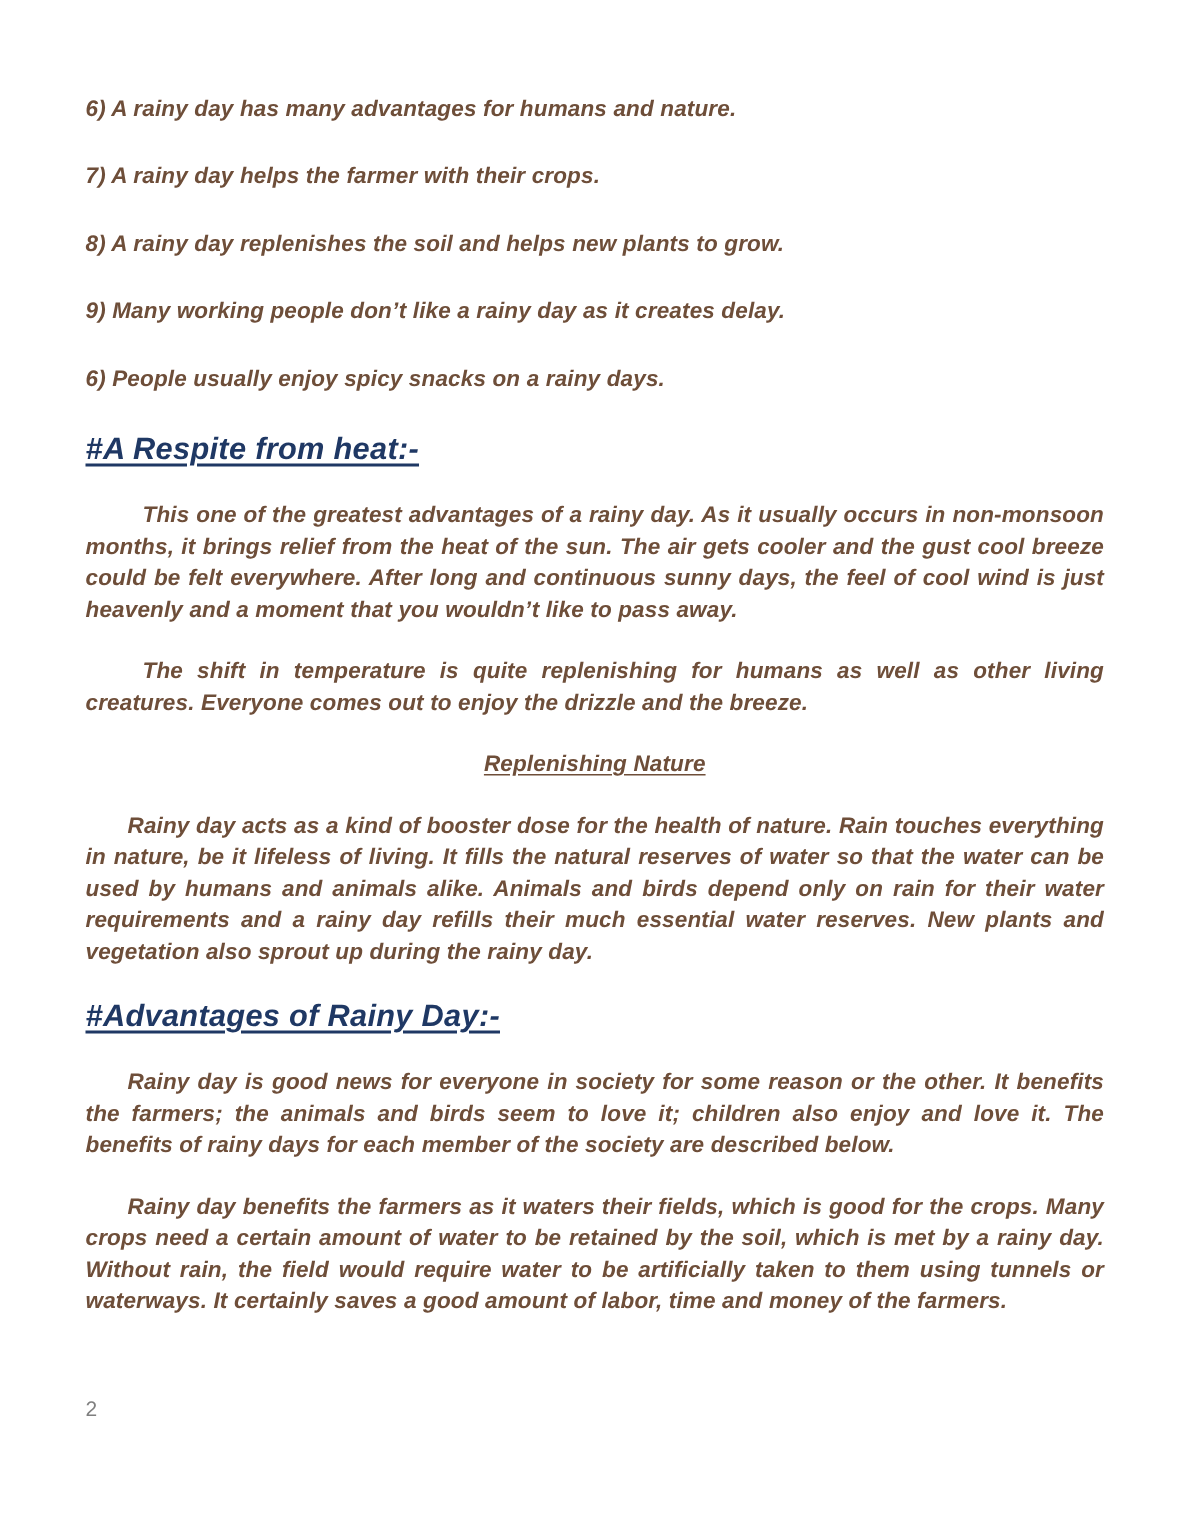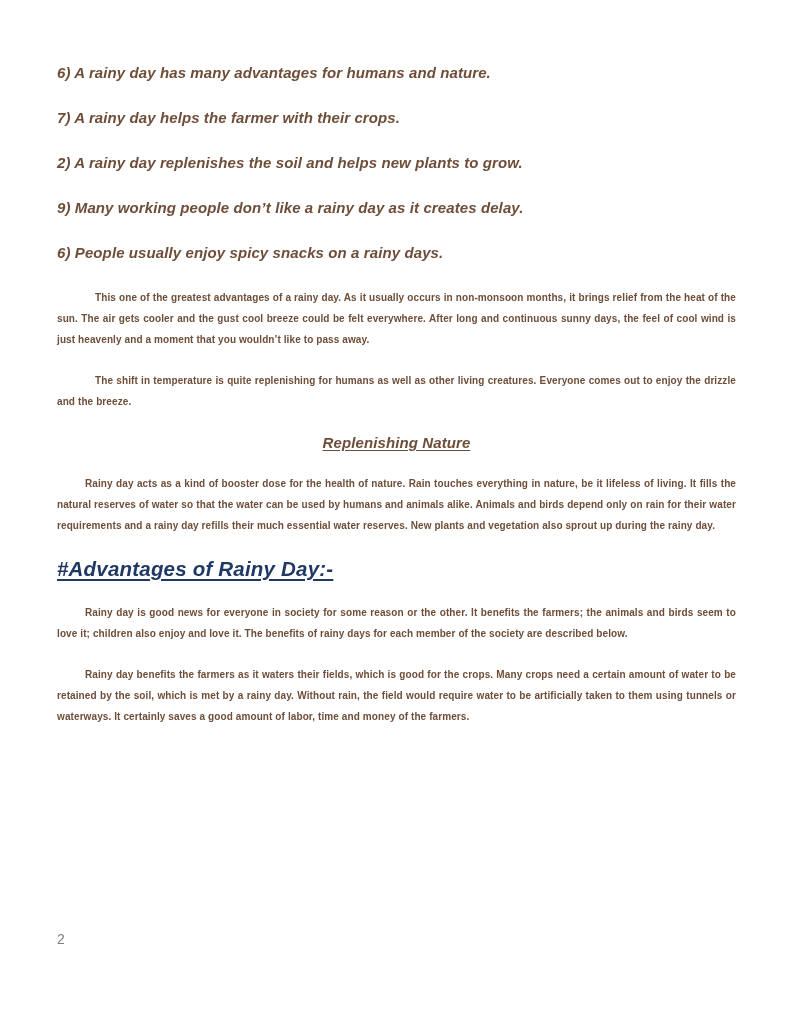--- a/index.html
+++ b/index.html
@@ -37,22 +37,23 @@
     text-decoration: underline;
     text-underline-offset: 3px;
     text-decoration-thickness: 2px;
     line-height: 26px;
     margin-top: 14px;
     margin-bottom: 20px;
     letter-spacing: 0.2px;
   }
   .para {
     color: var(--body-brown);
-    font-size: 10px;
+    font-size: 15px;
     font-weight: bold;
+    font-style: italic;
     line-height: 21px;
     text-align: justify;
     margin-bottom: 20px;
     letter-spacing: 0.1px;
   }
   .indent-lg { text-indent: 38px; }
   .indent-md { text-indent: 28px; }
   .subheading {
     color: var(--body-brown);
     font-size: 15px;
@@ -77,24 +78,25 @@
   }
 </style>
 </head>
 <body>
 
 <div class="page">
   <div class="content">
 
     <p class="list-item">6) A rainy day has many advantages for humans and nature.</p>
     <p class="list-item">7) A rainy day helps the farmer with their crops.</p>
-    <p class="list-item">2) A rainy day replenishes the soil and helps new plants to grow.</p>
+    <p class="list-item">8) A rainy day replenishes the soil and helps new plants to grow.</p>
     <p class="list-item">9) Many working people don’t like a rainy day as it creates delay.</p>
     <p class="list-item">6) People usually enjoy spicy snacks on a rainy days.</p>
 
+    <h1 class="section-heading">#A Respite from heat:-</h1>
 
     <p class="para indent-lg">This one of the greatest advantages of a rainy day. As it usually occurs in non-monsoon months, it brings relief from the heat of the sun. The air gets cooler and the gust cool breeze could be felt everywhere. After long and continuous sunny days, the feel of cool wind is just heavenly and a moment that you wouldn’t like to pass away.</p>
     <p class="para indent-lg">The shift in temperature is quite replenishing for humans as well as other living creatures. Everyone comes out to enjoy the drizzle and the breeze.</p>
 
     <h3 class="subheading">Replenishing Nature</h3>
 
     <p class="para indent-md">Rainy day acts as a kind of booster dose for the health of nature. Rain touches everything in nature, be it lifeless of living. It fills the natural reserves of water so that the water can be used by humans and animals alike. Animals and birds depend only on rain for their water requirements and a rainy day refills their much essential water reserves. New plants and vegetation also sprout up during the rainy day.</p>
 
     <h1 class="section-heading">#Advantages of Rainy Day:-</h1>
 

